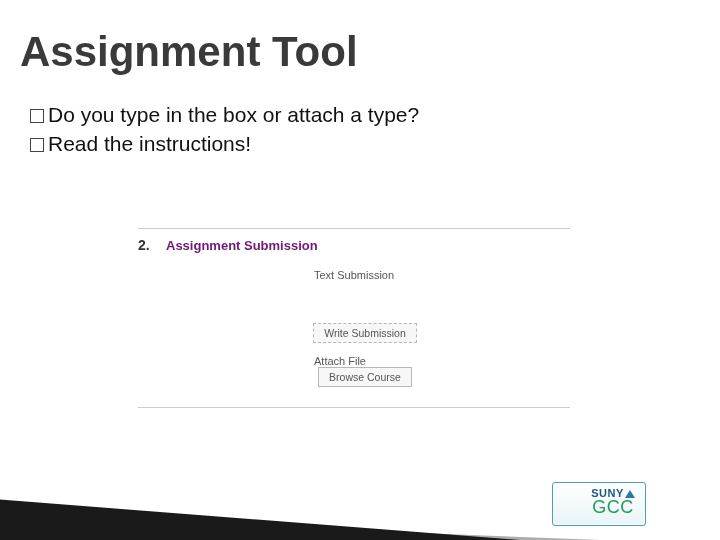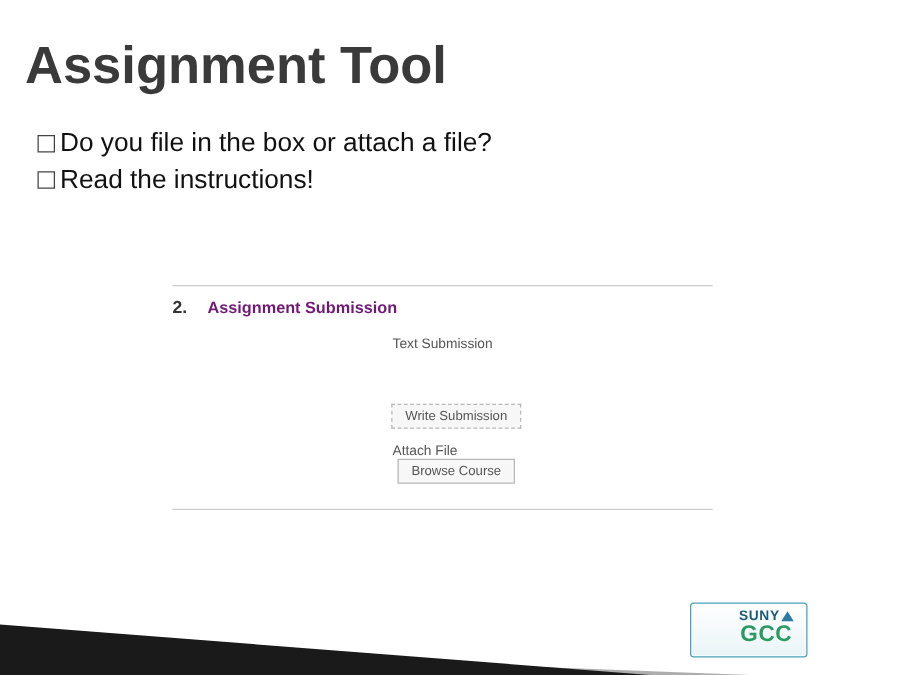--- a/index.html
+++ b/index.html
@@ -156,36 +156,36 @@
     width: 0; height: 0;
     border-left: 5px solid transparent;
     border-right: 5px solid transparent;
     border-bottom: 8px solid #2b7aa0;
     vertical-align: -1px;
     margin-left: 1px;
   }
   .logo .l2 {
     display: block;
     font-size: 18px;
-    font-weight: 700;
+    font-weight: 400;
     color: #2a9a62;
     letter-spacing: 0.5px;
     margin-top: -1px;
   }
 </style>
 </head>
 <body>
 
 <div class="slide">
 
   <div class="title">Assignment Tool</div>
 
   <div class="bullets">
     <div class="row">
-      <span class="bullet-mark"></span><span>Do you file in the box or attach a file?</span>
+      <span class="bullet-mark"></span><span>Do you type in the box or attach a type?</span>
     </div>
     <div class="row">
       <span class="bullet-mark"></span><span>Read the instructions!</span>
     </div>
   </div>
 
   <div class="shot">
     <hr class="shot-hr">
     <div class="shot-head">
       <span class="shot-num">2.</span>

